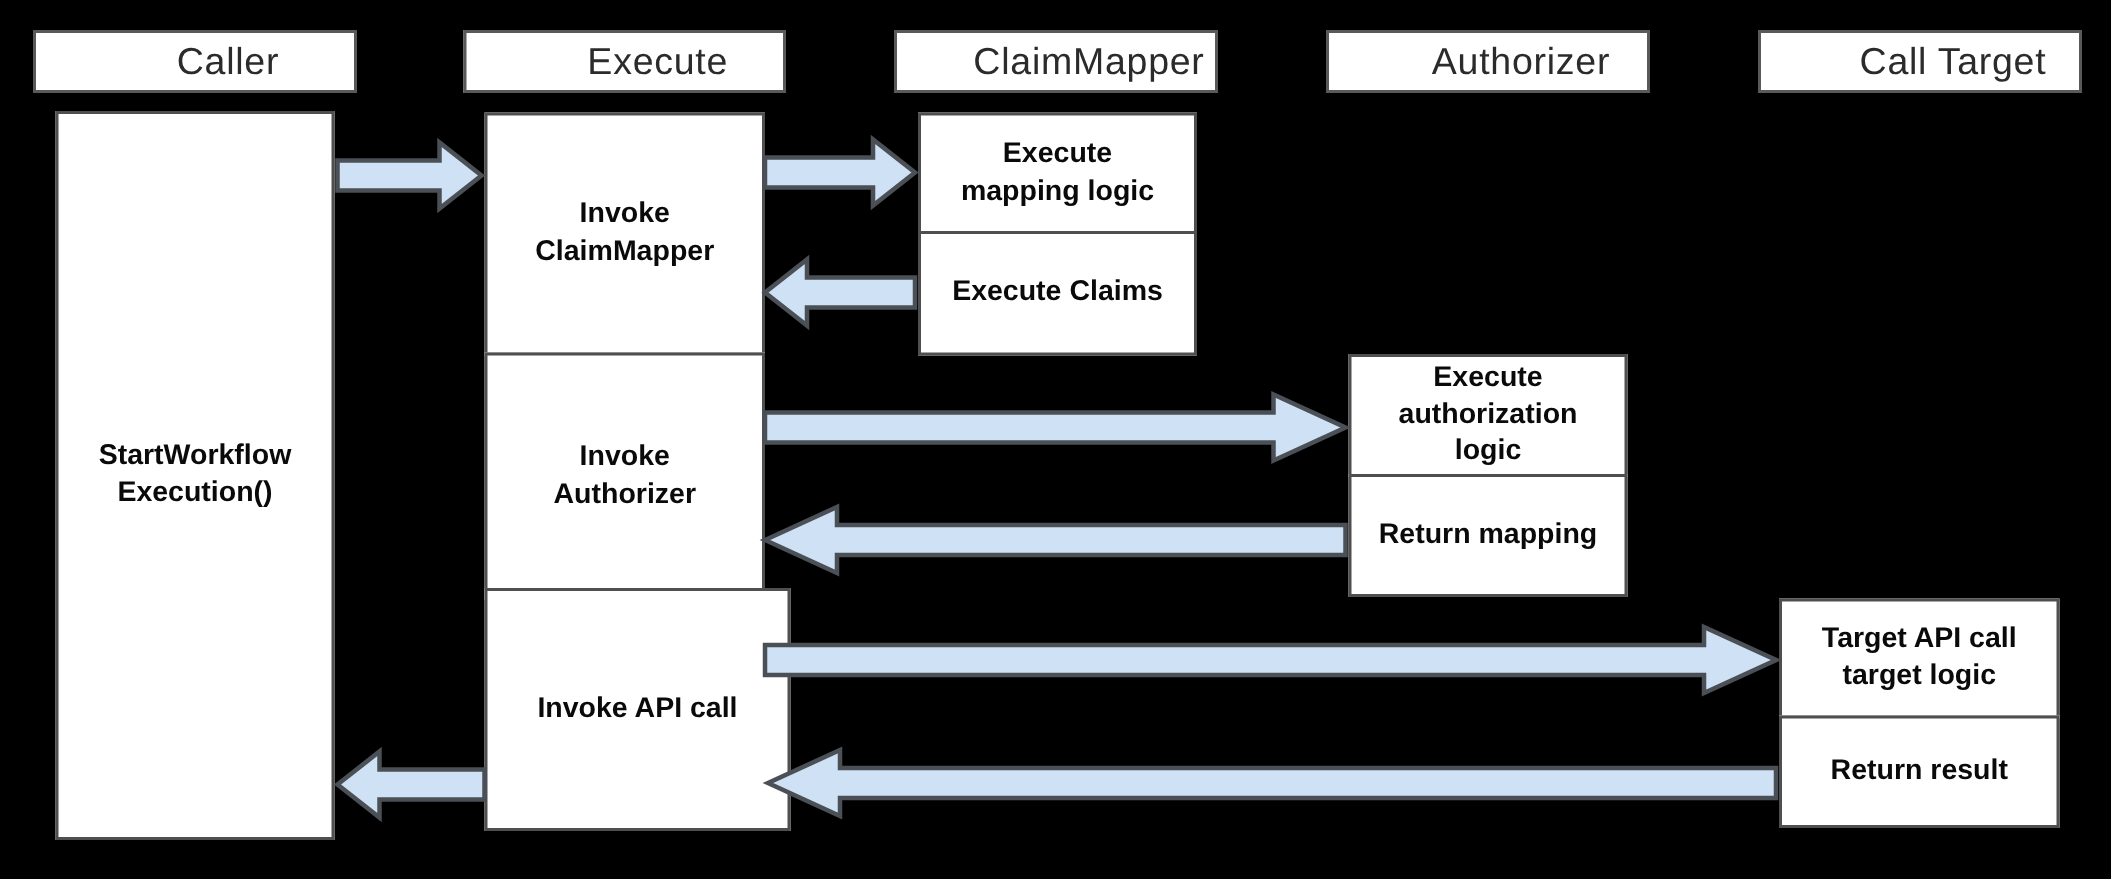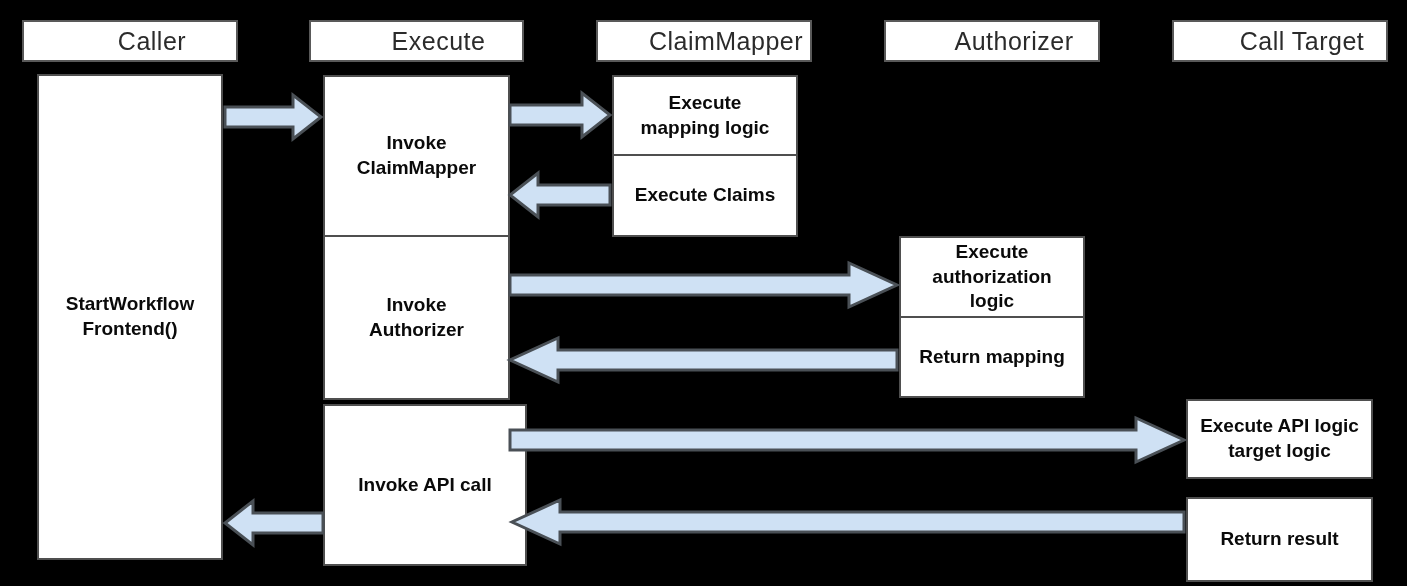--- a/index.html
+++ b/index.html
@@ -42,32 +42,32 @@
   </div>
   <div class="hdr" style="left:884px;top:20px;width:216px">
     <span>Authorizer</span>
   </div>
   <div class="hdr" style="left:1172px;top:20px;width:216px">
     <span>Call Target</span>
   </div>
 
   <div class="act" style="left:37px;top:74px;width:186px;height:486px">
     <span>StartWorkflow
-Frontend()</span>
+Execution()</span>
   </div>
 
   <div class="act" style="left:323px;top:75px;width:187px;height:162px">
     <span>Invoke
 ClaimMapper</span>
   </div>
   <div class="act" style="left:323px;top:235px;width:187px;height:165px">
     <span>Invoke
 Authorizer</span>
   </div>
-  <div class="act" style="left:323px;top:404px;width:204px;height:162px">
+  <div class="act" style="left:323px;top:392px;width:204px;height:162px">
     <span>Invoke API call</span>
   </div>
 
   <div class="act" style="left:612px;top:75px;width:186px;height:81px">
     <span>Execute
 mapping logic</span>
   </div>
   <div class="act" style="left:612px;top:154px;width:186px;height:83px">
     <span>Execute Claims</span>
   </div>
@@ -75,24 +75,24 @@
   <div class="act" style="left:899px;top:236px;width:186px;height:82px">
     <span>Execute
 authorization
 logic</span>
   </div>
   <div class="act" style="left:899px;top:316px;width:186px;height:82px">
     <span>Return mapping</span>
   </div>
 
   <div class="act" style="left:1186px;top:399px;width:187px;height:80px">
-    <span>Execute API logic
+    <span>Target API call
 target logic</span>
   </div>
-  <div class="act" style="left:1186px;top:497px;width:187px;height:85px">
+  <div class="act" style="left:1186px;top:477px;width:187px;height:75px">
     <span>Return result</span>
   </div>
 
   <svg class="arrow" style="left:225px;top:93px" width="96" height="48">
       <polygon points="0,14 68,14 68,2 96,24 68,46 68,34 0,34" fill="#cfe1f4" stroke="#4a5056"></polygon>
     </svg>
 
   <svg class="arrow" style="left:510px;top:91px" width="100" height="48">
       <polygon points="0,14 72,14 72,2 100,24 72,46 72,34 0,34" fill="#cfe1f4" stroke="#4a5056"></polygon>
     </svg>

